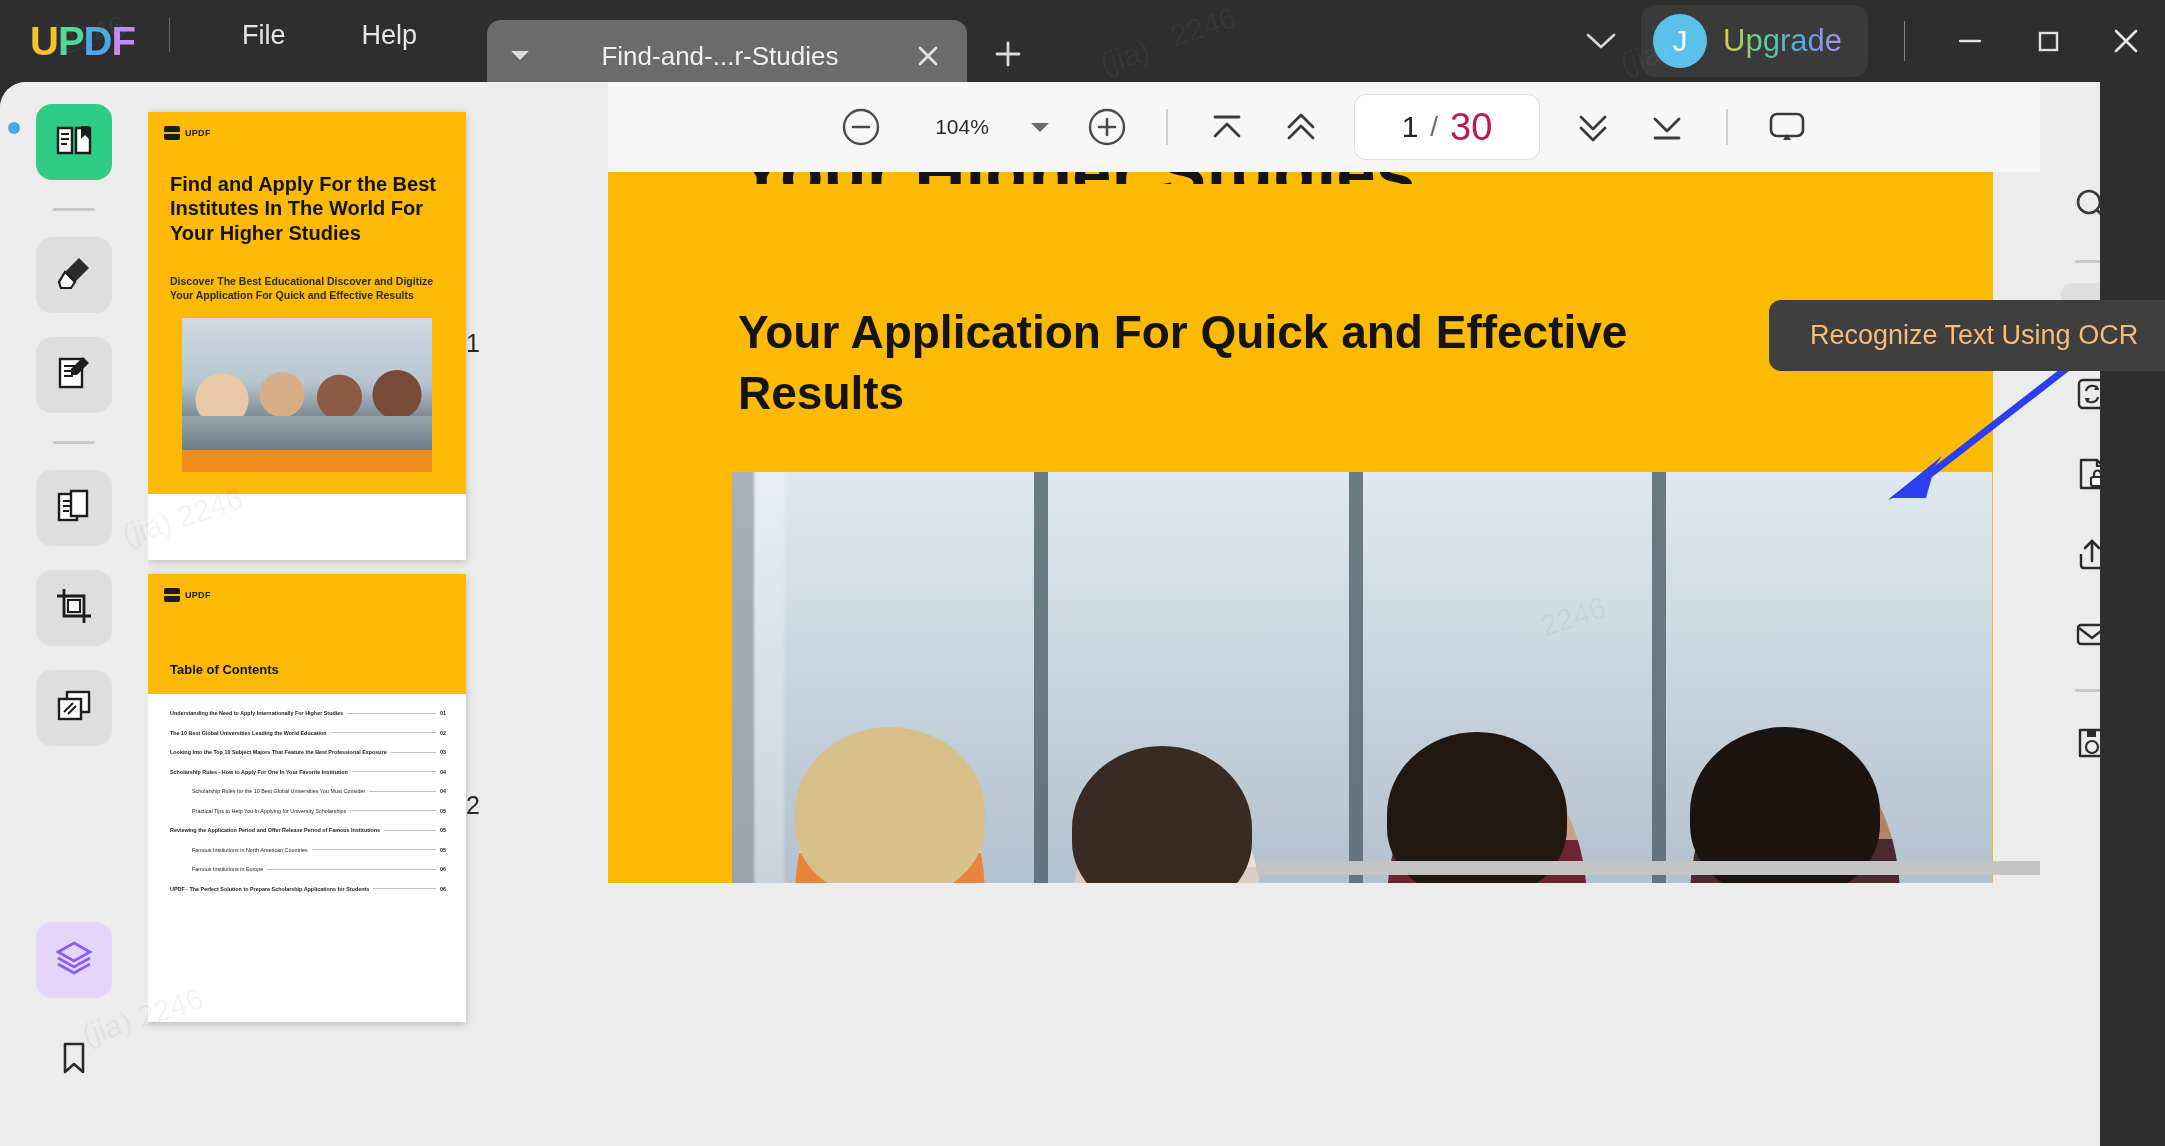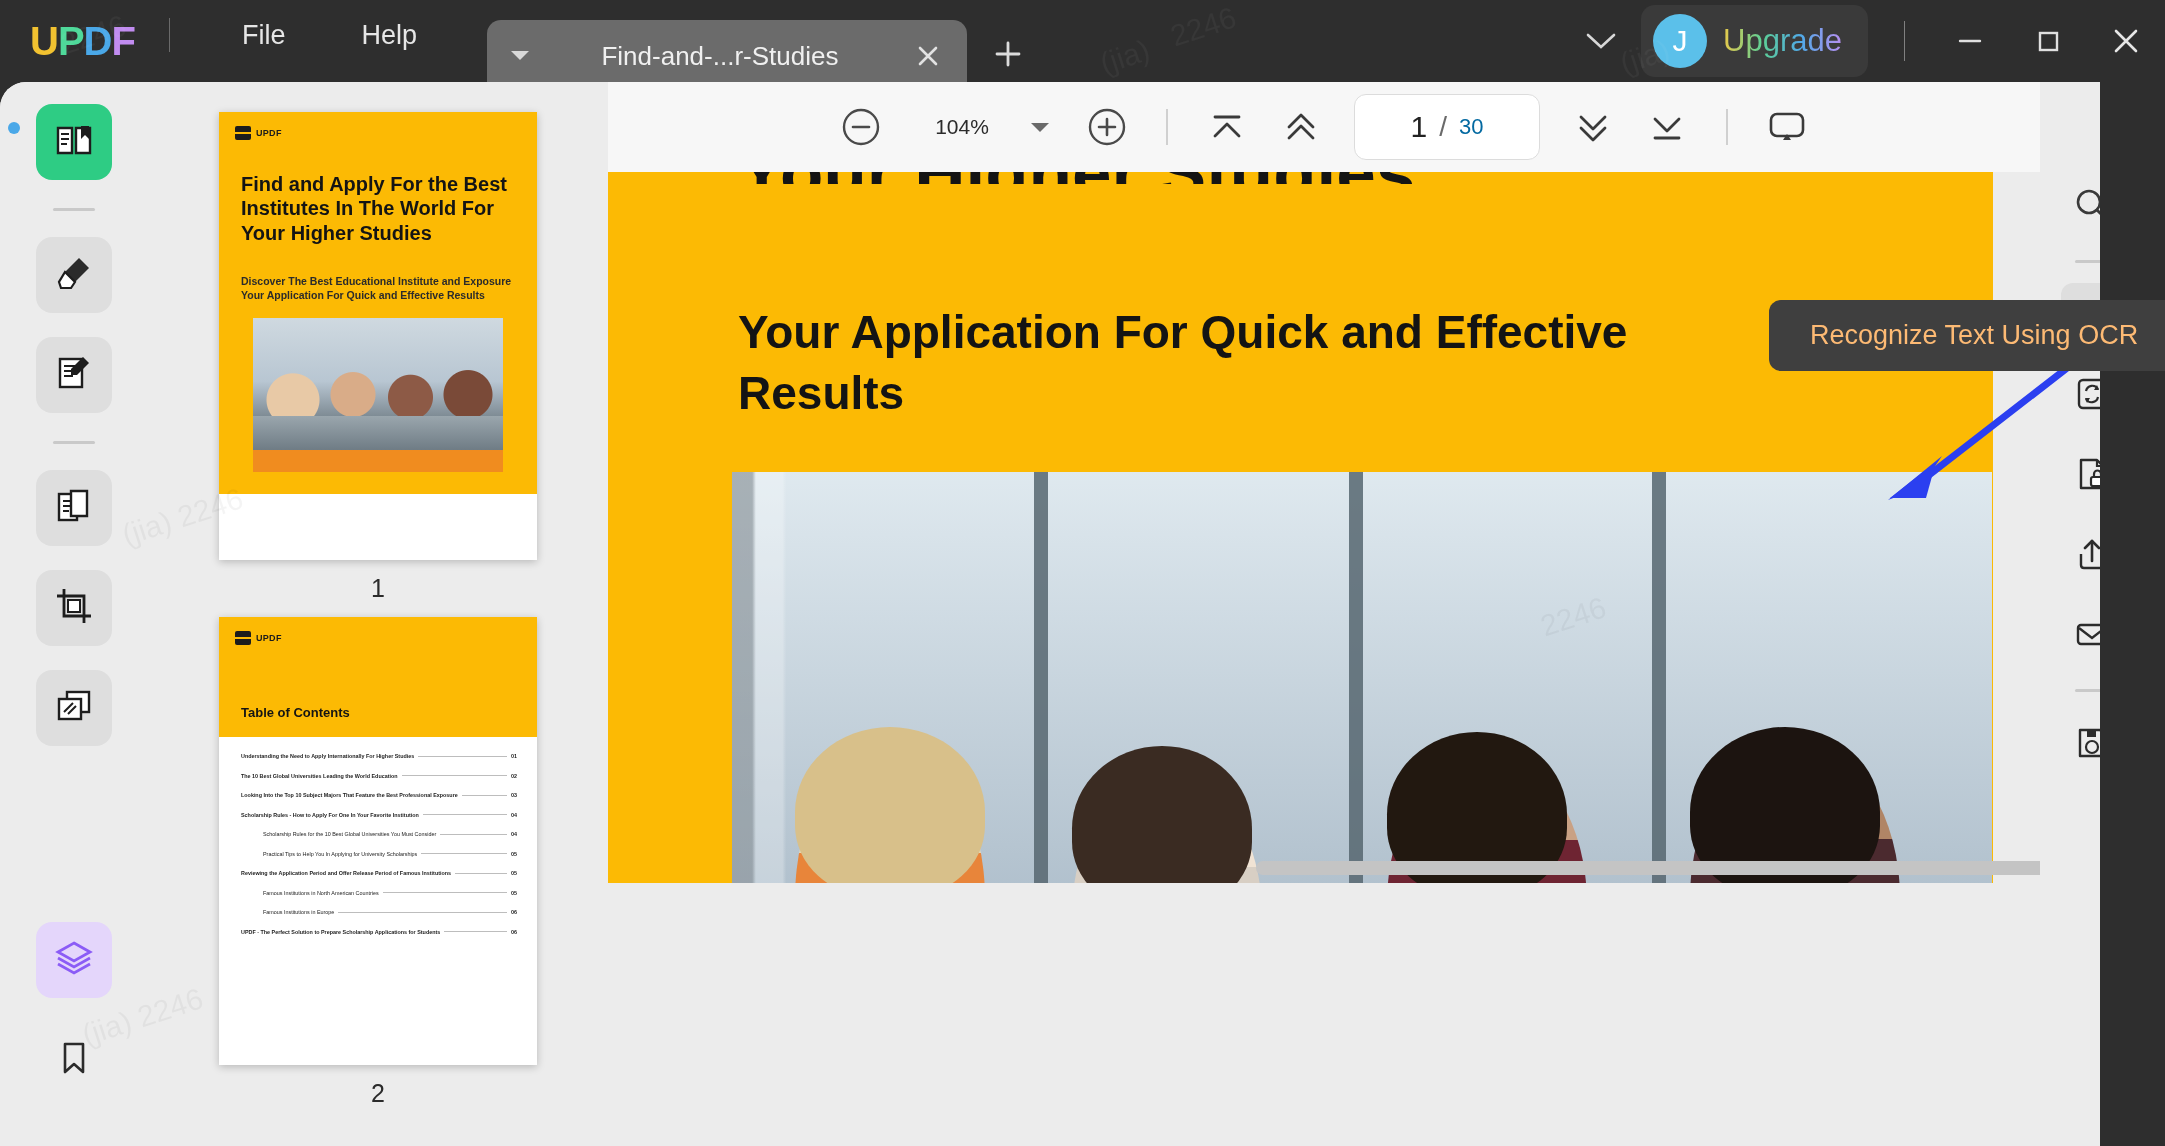--- a/index.html
+++ b/index.html
@@ -125,21 +125,21 @@
   .rail-bottom {
     position: absolute; bottom: 24px; left: 0; width: 148px;
     display: flex; flex-direction: column; align-items: center;
   }
 
   
   .thumb-panel {
     position: absolute; left: 148px; top: 0; width: 460px; height: 1064px;
     background: #ececec; overflow: hidden; padding-top: 30px;
   }
-  .thumb-item { display: flex; flex-direction: column; align-items: center; margin-bottom: 14px; }
+  .thumb-item { display: flex; flex-direction: row; align-items: center; margin-bottom: 14px; }
   .thumb-page {
     width: 318px; height: 448px; background: #fff;
     box-shadow: 0 2px 8px rgba(0,0,0,0.22);
     overflow: hidden; position: relative;
   }
   .thumb-num { font-size: 25px; color: #2b2b2b; margin-top: 14px; }
 
   
   .t1-yellow { position:absolute; left:0; top:0; width:100%; height:100%; background:#FCBA04; }
   .t1-logo { position:absolute; left:16px; top:14px; display:flex; align-items:center; gap:5px; }
@@ -193,21 +193,21 @@
   .zoom-val { font-size: 21px; color: #2b2b2b; margin: 0 10px 0 16px; min-width: 96px; text-align:center; }
   .zoom-caret { width: 40px; height: 40px; display:flex; align-items:center; justify-content:center; margin-right: 10px; }
   .tb-sep { width:2px; height:36px; background:#d0d0d0; margin: 0 22px; }
   .pagebox {
     width: 186px; height: 66px; background:#fff; border:1.5px solid #dcdcdc;
     border-radius: 12px; display:flex; align-items:center; justify-content:center;
     margin: 0 16px; gap: 12px;
   }
   .pagebox .cur { font-size:30px; color:#222; }
   .pagebox .sl { font-size:28px; color:#6a6a6a; }
-  .pagebox .tot { font-size:22px; color:#0369a1; }
+  .pagebox .tot { font-size:38px; color:#be185d; }
 
   
   .doc-view {
     position: absolute; left: 608px; top: 90px; width: 1432px; height: 711px;
     background: #ececec; overflow: hidden;
   }
   .page-sheet {
     position: absolute; left: 0; top: 0; width: 1385px; height: 1010px;
     background: #FCBA04; overflow: hidden;
   }
@@ -471,21 +471,21 @@
       <div class="thumb-panel">
 
         <div class="thumb-item">
           <div class="thumb-page">
             <div class="t1-yellow"></div>
             <div class="t1-logo">
               <div class="t1-logo-sq"></div>
               <div class="t1-logo-tx">UPDF</div>
             </div>
             <div class="t1-title">Find and Apply For the Best Institutes In The World For Your Higher Studies</div>
-            <div class="t1-sub">Discover The Best Educational Institute and Exposure Your Application For Quick and Effective Results</div>
+            <div class="t1-sub">Discover The Best Educational Discover and Digitize Your Application For Quick and Effective Results</div>
             <div class="t1-photo"></div>
             <div class="t1-orange"></div>
             <div class="t1-white"></div>
           </div>
           <div class="thumb-num">1</div>
         </div>
 
         <div class="thumb-item">
           <div class="thumb-page">
             <div class="t2-top"></div>

